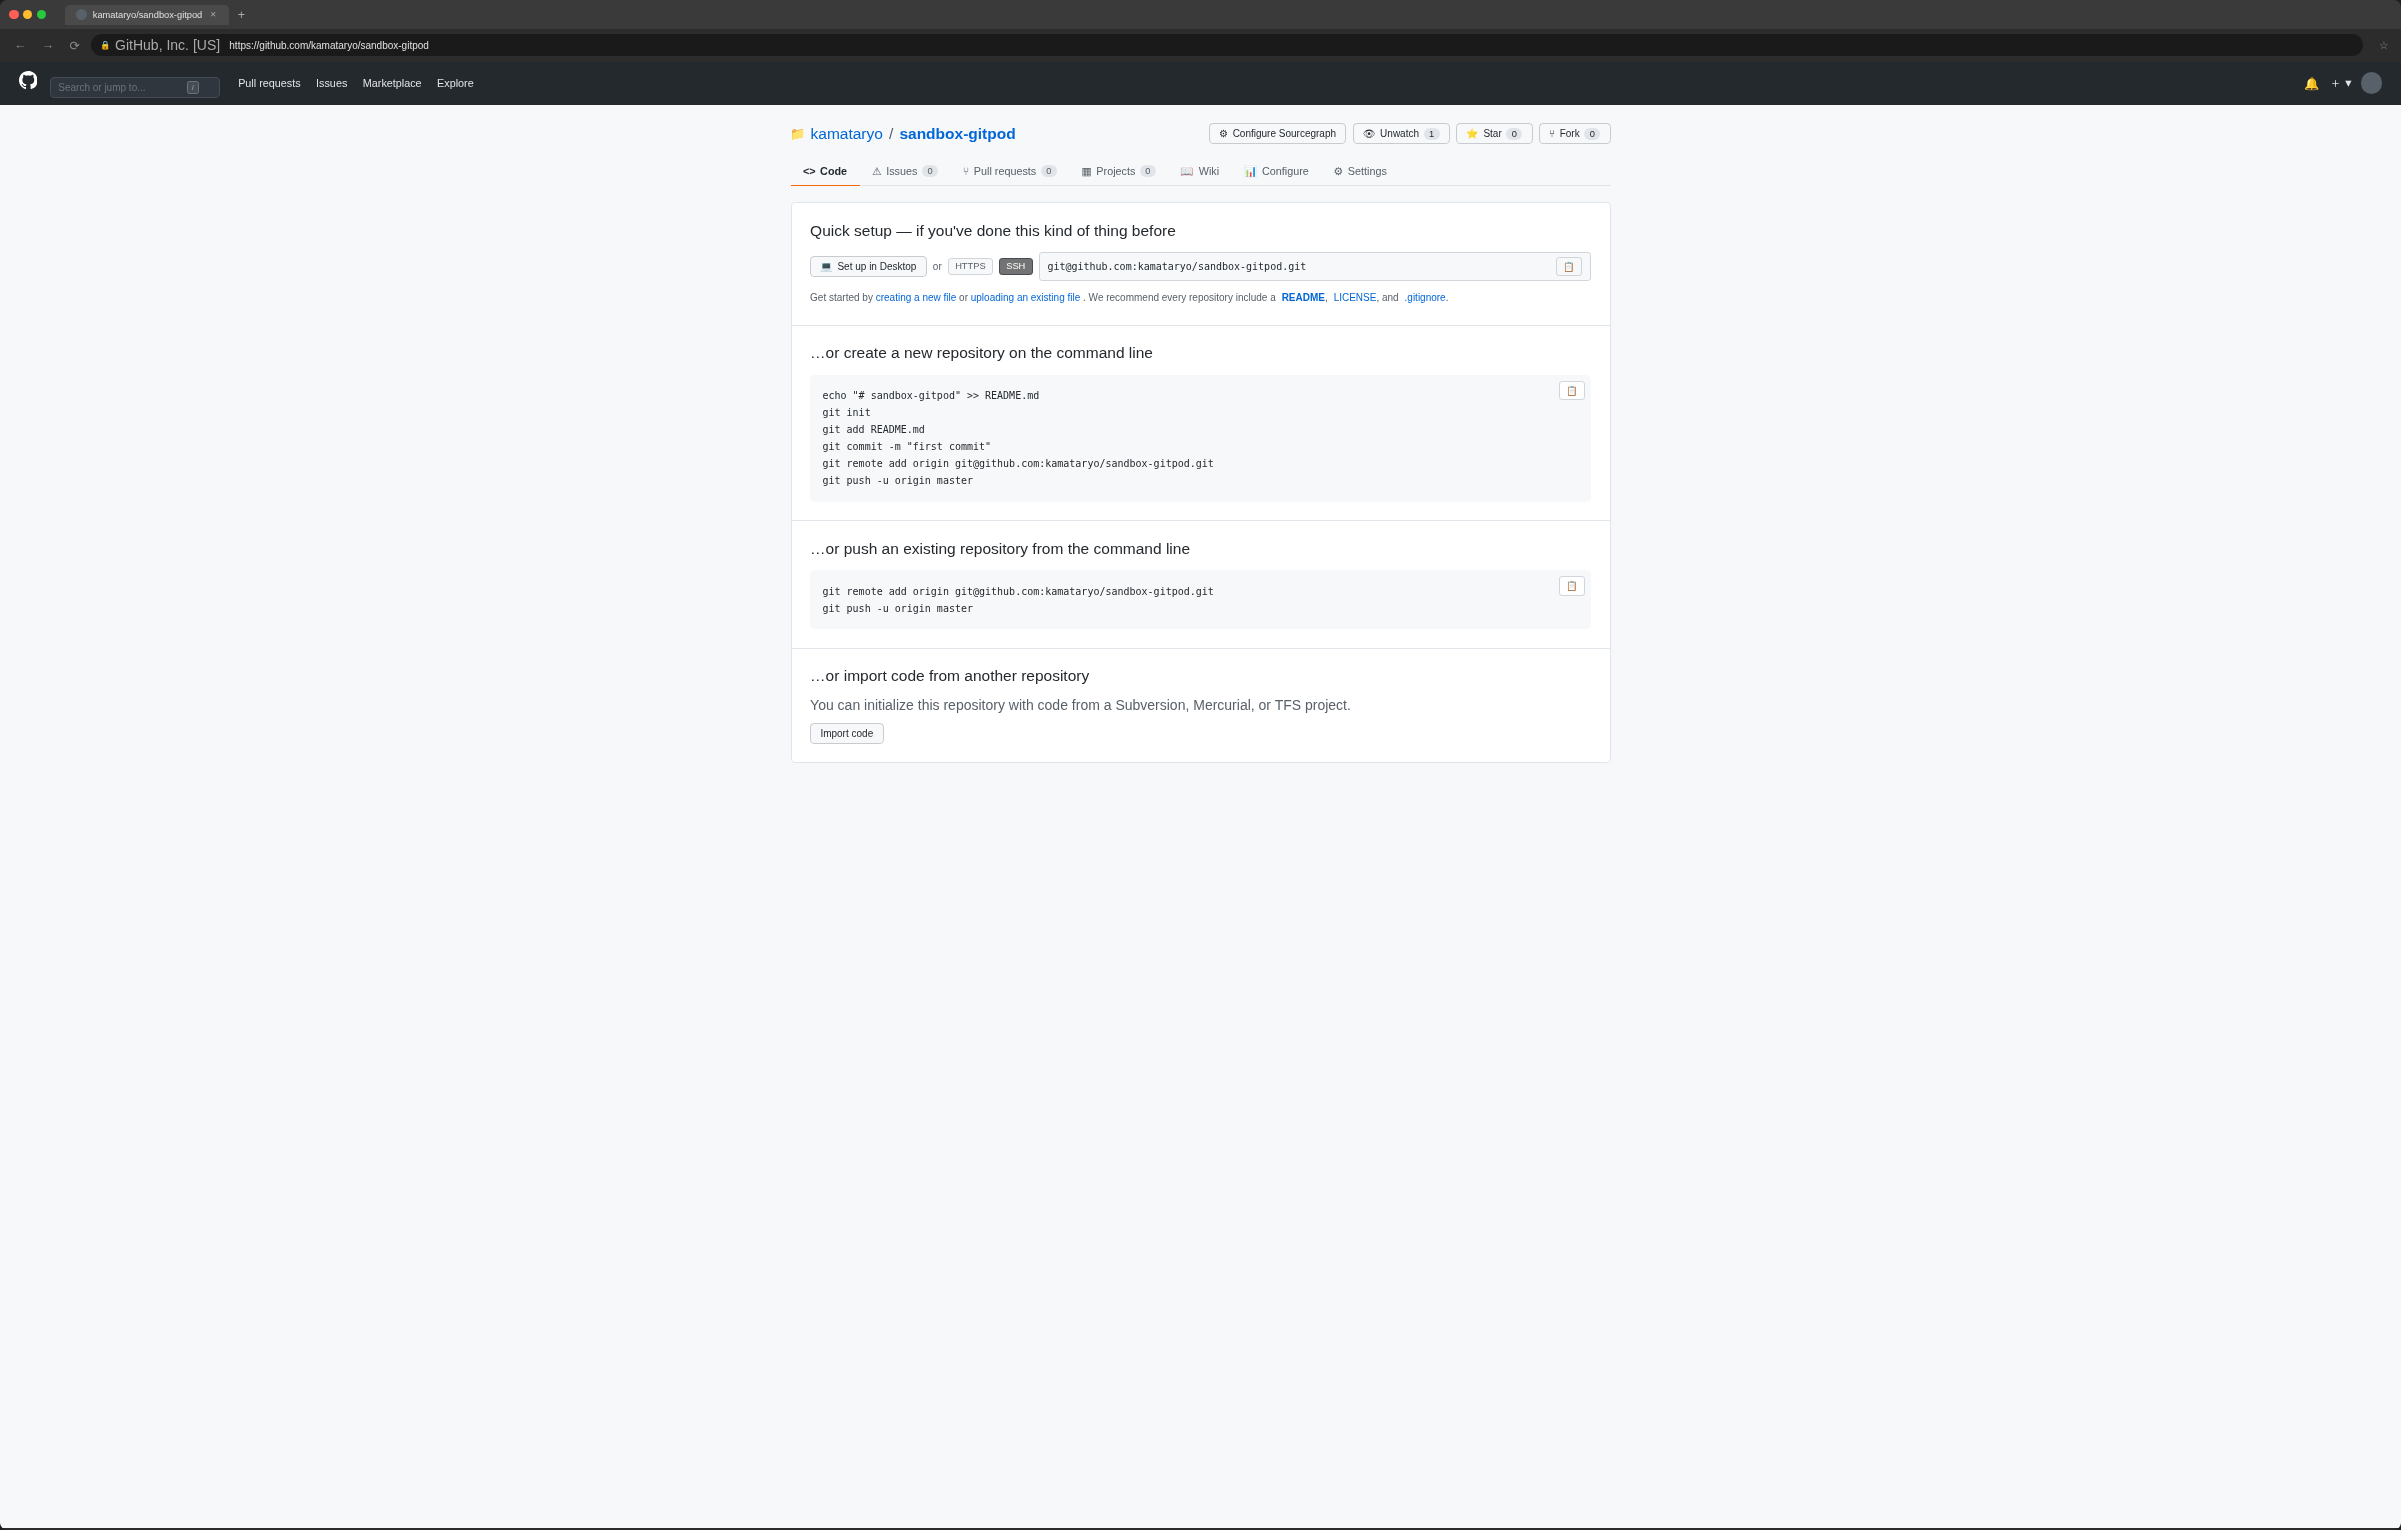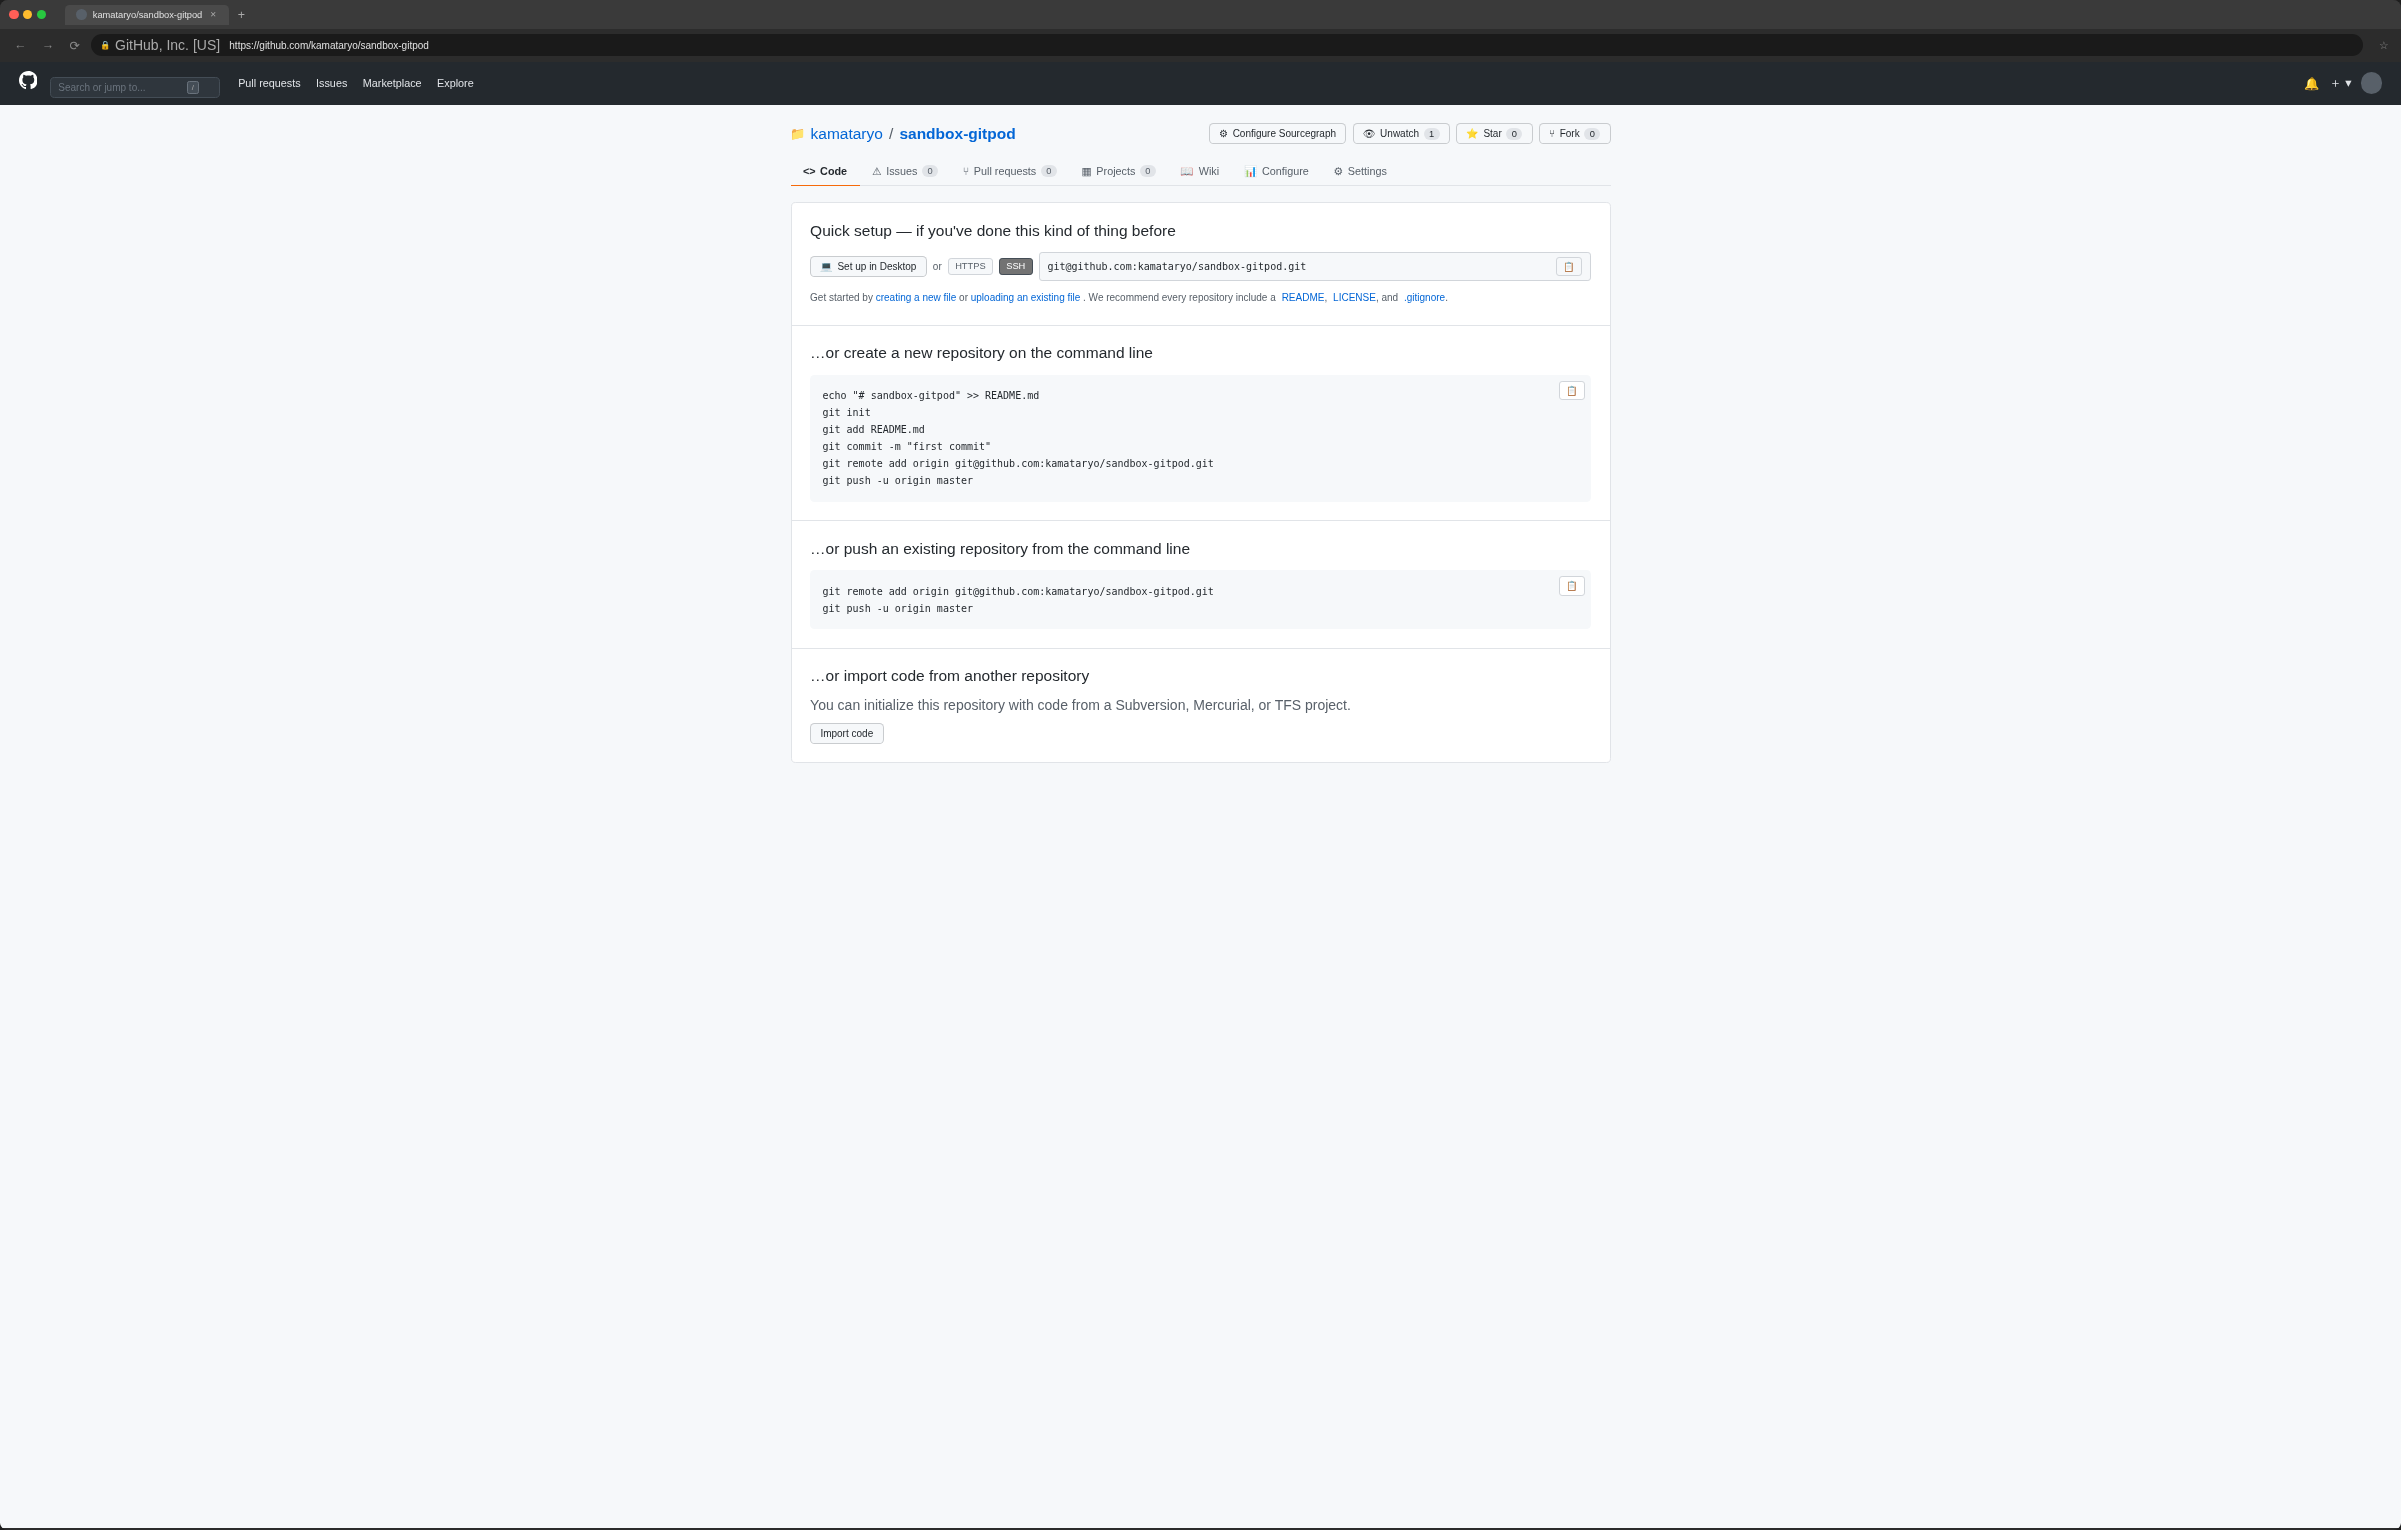--- a/index.html
+++ b/index.html
@@ -226,21 +226,21 @@
               <span>git@github.com:kamataryo/sandbox-gitpod.git</span>
               <button class="copy-btn">📋</button>
             </div>
           </div>
           <div class="setup-note">
             <span>Get started by</span>
             <a style="color:#0366d6;text-decoration:none;">creating a new file</a>
             <span> or </span>
             <a style="color:#0366d6;text-decoration:none;">uploading an existing file</a>
             <span>. We recommend every repository include a</span>
-            <a style="color:#0366d6;text-decoration:none;margin-left:3.1px;">README</a><span>,</span>
+            <a style="color:#0366d6;text-decoration:none;margin-left:3.1px;font-weight:bold;">README</a><span>,</span>
             <a style="color:#0366d6;text-decoration:none;margin-left:3.1px;">LICENSE</a><span>, and</span>
             <a style="color:#0366d6;text-decoration:none;margin-left:3.1px;">.gitignore</a><span>.</span>
           </div>
         </div>
 
         <div class="section">
           <div class="section-title">…or create a new repository on the command line</div>
           <div class="code-block">
             <pre>echo "# sandbox-gitpod" &gt;&gt; README.md
 git init

